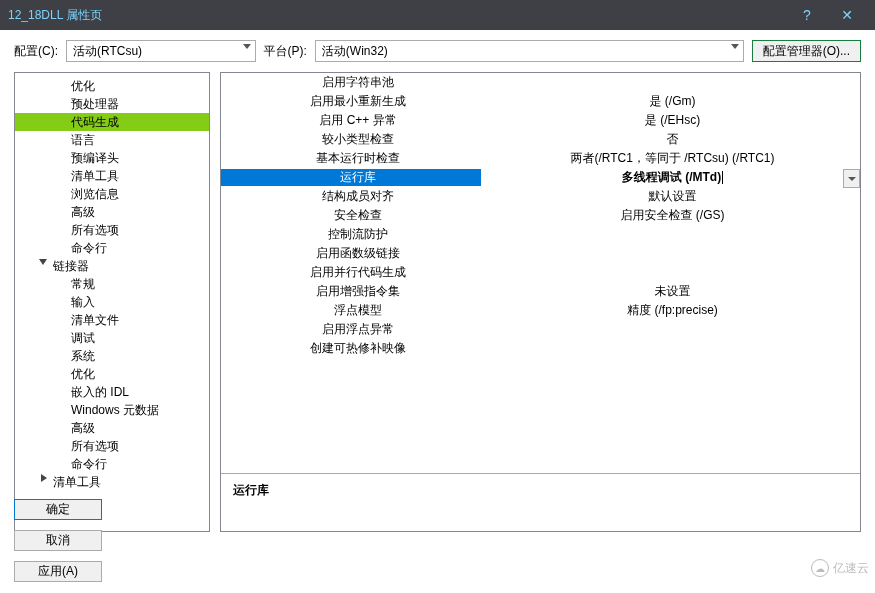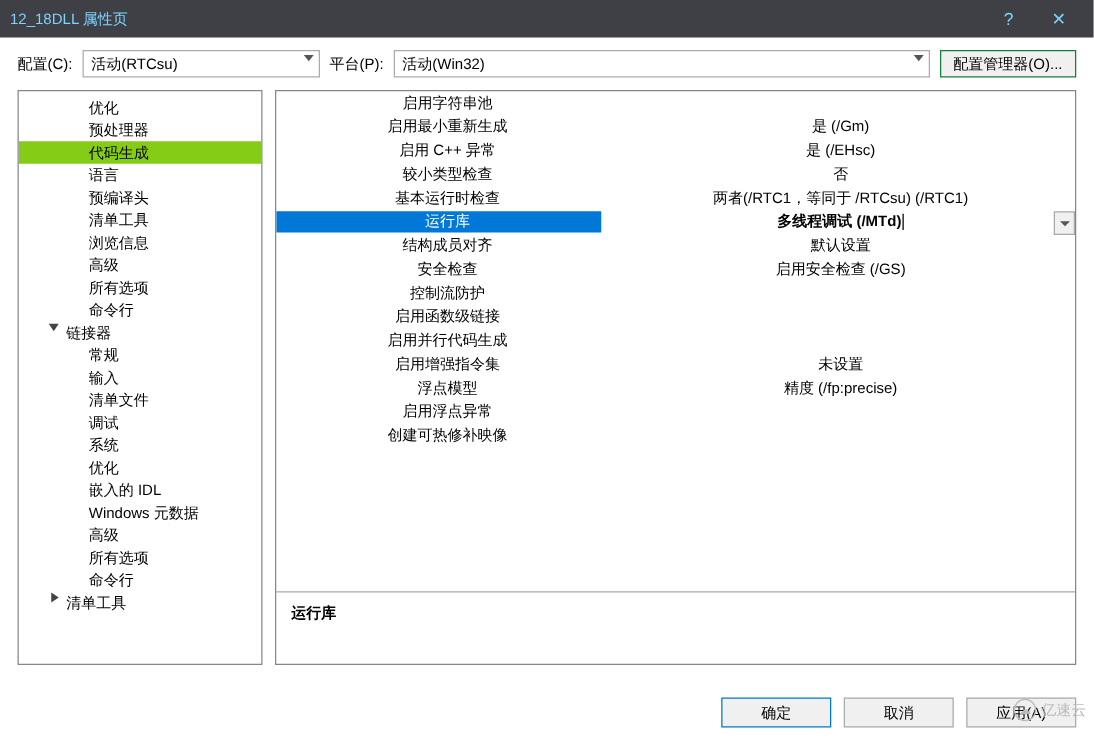--- a/index.html
+++ b/index.html
@@ -28,21 +28,21 @@
 .row { display: flex; height: 19px; align-items: center; text-align: center; }
 .row .k { width: 260px; padding-left: 14px; white-space: nowrap; }
 .row .v { flex: 1; padding-left: 4px; white-space: nowrap; position: relative; }
 .row.sel .k { background: #0078d7; color: #fff; }
 .row.sel .v { font-weight: bold; }
 .row.sel .drop { position: absolute; right: 0; top: 0; width: 17px; height: 19px; border: 1px solid #aaa; background: #f0f0f0; display: flex; align-items: center; justify-content: center; }
 .row.sel .drop::after { content: ""; width: 0; height: 0; border-left: 4px solid transparent; border-right: 4px solid transparent; border-top: 4px solid #555; }
 .cursor { display: inline-block; width: 1px; height: 13px; background: #000; vertical-align: middle; margin-left: 1px; }
 .desc { border-top: 1px solid #aaa; padding: 8px 12px; height: 58px; }
 .desc .dt { font-weight: bold; margin-bottom: 2px; }
-.footer { height: 50px; display: flex; align-items: flex-end; justify-content: flex-end; padding: 0 14px; gap: 10px; }
+.footer { height: 50px; display: flex; align-items: flex-start; justify-content: flex-end; padding: 0 14px; gap: 10px; flex-direction: column; }
 .footer button { width: 88px; height: 24px; border: 1px solid #ababab; background: #f0f0f0; cursor: pointer; }
 .footer button.primary { border: 1.5px solid #0078d7; }
 .watermark { position: absolute; right: 6px; bottom: 16px; color: #bbb; font-size: 14px; pointer-events: none; display:flex; align-items:center; gap:4px;}
 .watermark .ic { width:18px; height:18px; border:1.5px solid #bbb; border-radius:50%; display:inline-flex; align-items:center; justify-content:center; font-size:10px;}
 ::-webkit-scrollbar { width: 16px; background: #f0f0f0; }
 ::-webkit-scrollbar-thumb { background: #c0c0c0; }
 </style>
 </head>
 <body>
 

